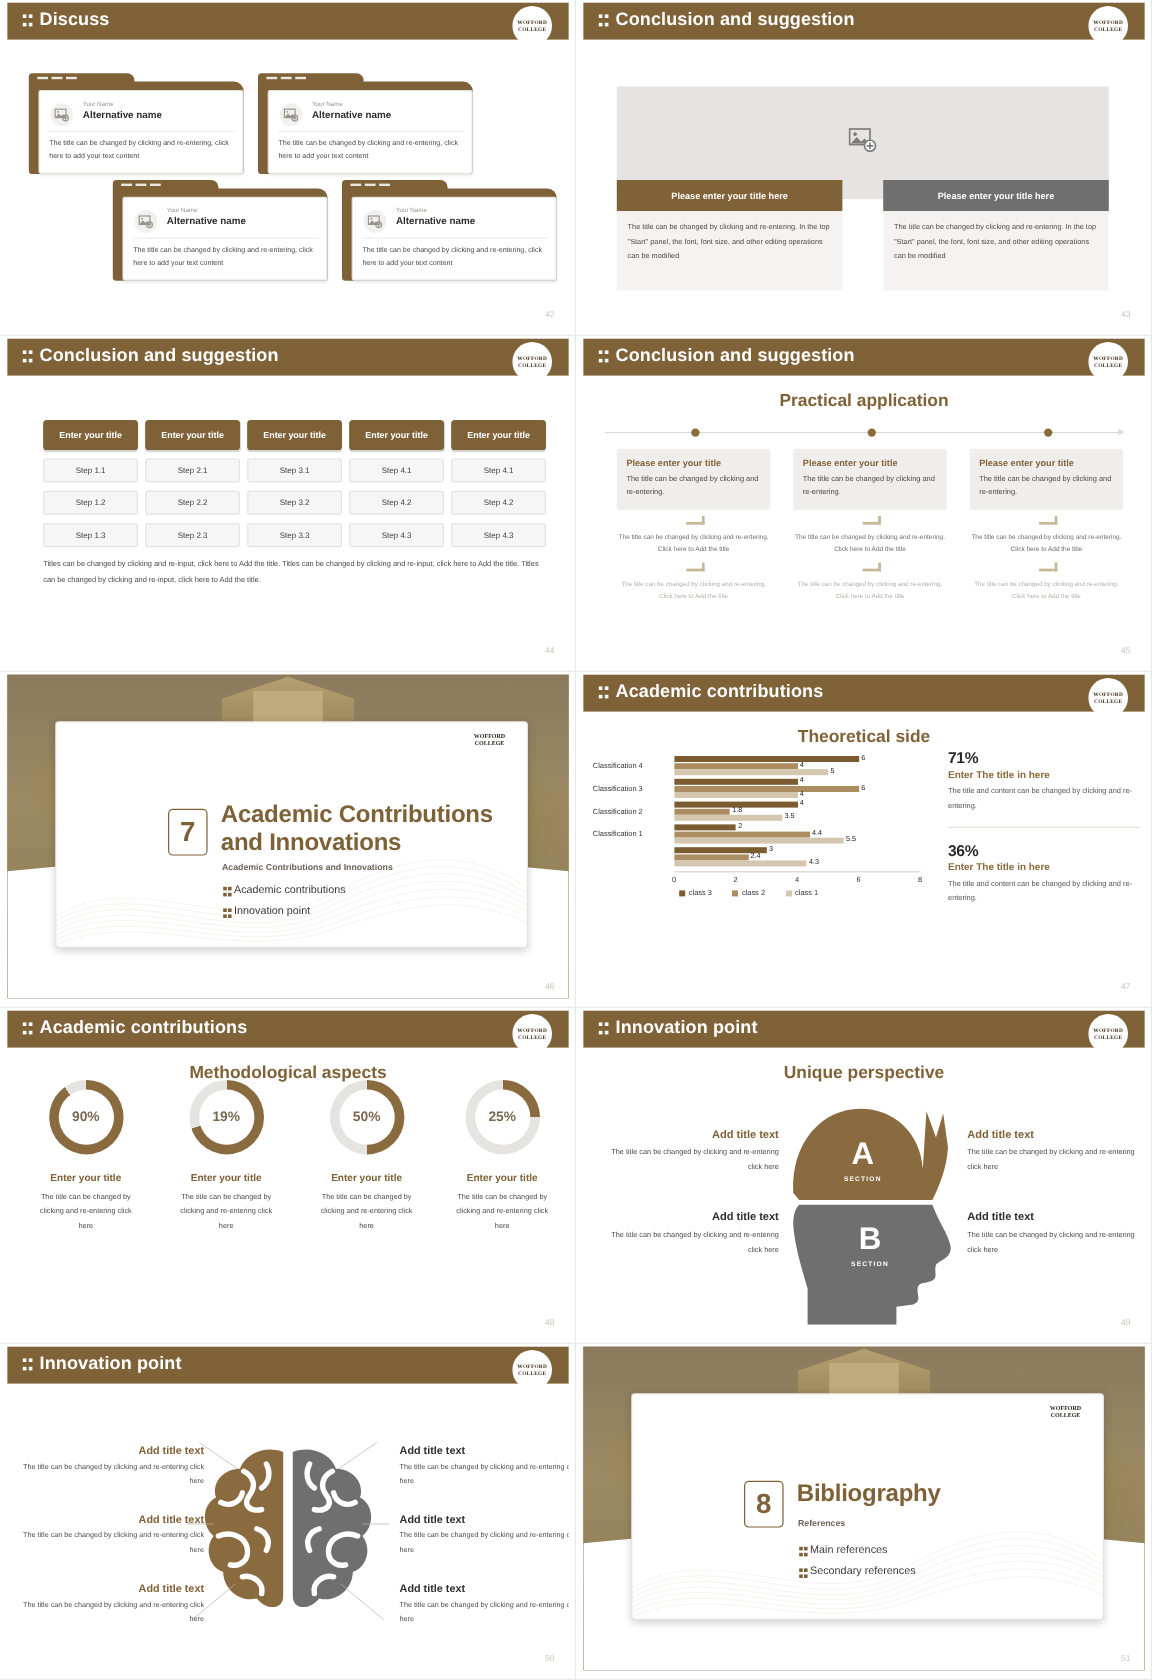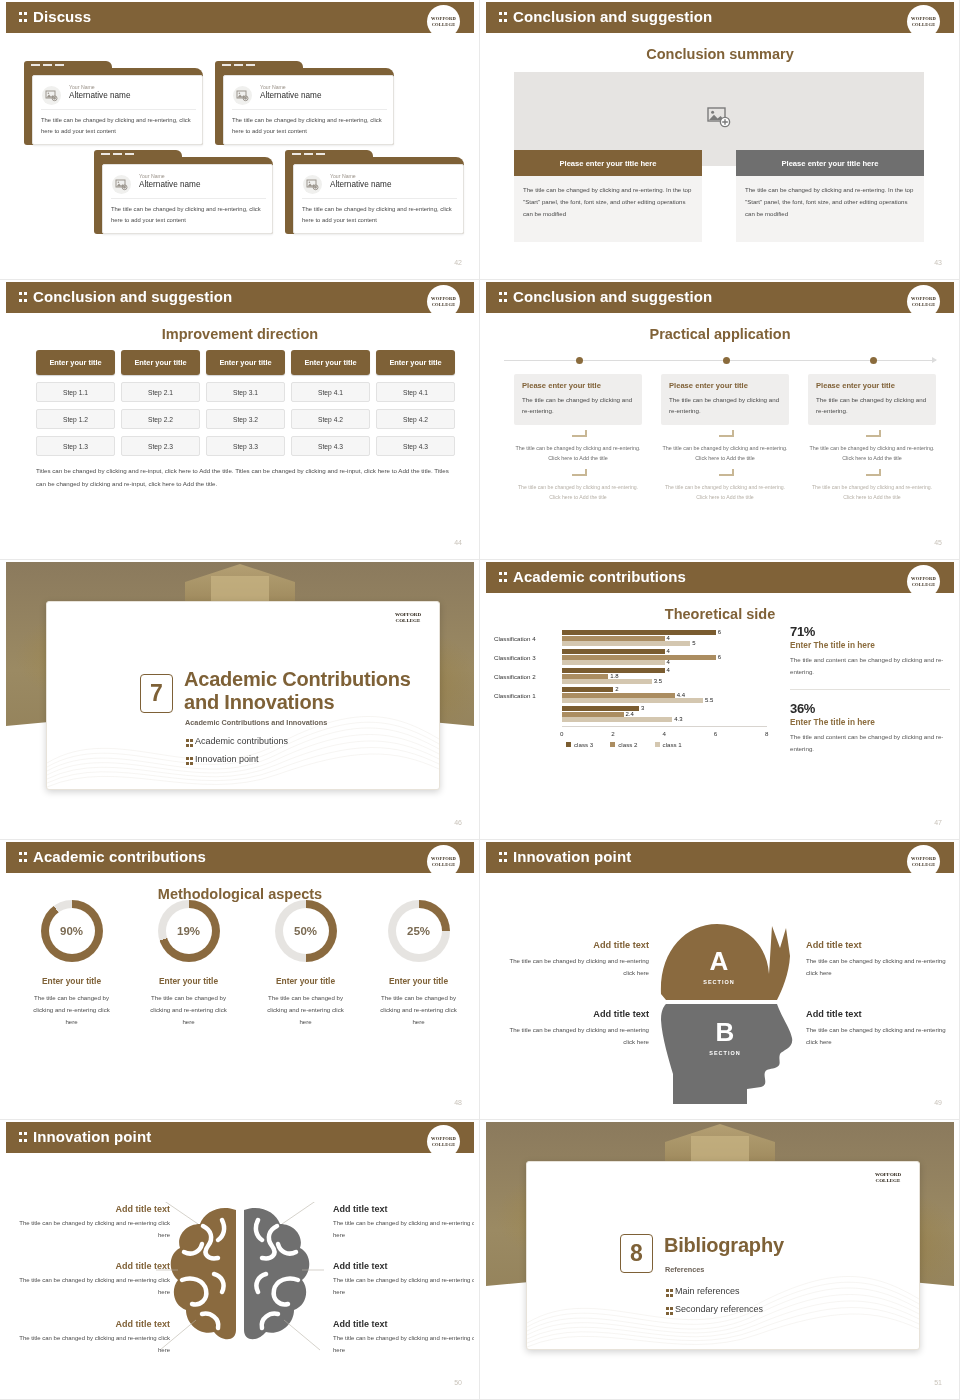--- a/index.html
+++ b/index.html
@@ -29,21 +29,21 @@
   
   .folder { position:absolute; width:179px; height:84px; }
   .folder .tabtop { position:absolute; left:0; top:0; width:88px; height:9px; background:#7e6137; border-radius:3px 6px 0 0; }
   .folder .tabtop b { position:absolute; top:3px; width:9px; height:2.4px; background:#fff; opacity:.85; display:block; }
   .folder .tabtop b:nth-of-type(1){left:7px;} .folder .tabtop b:nth-of-type(2){left:19px;} .folder .tabtop b:nth-of-type(3){left:31px;}
   .folder .back { position:absolute; left:0; top:7px; width:179px; height:77px; background:#7e6137; border-radius:2px 8px 3px 3px; }
   .folder .card { position:absolute; left:8px; top:14px; width:171px; height:70px; background:#fff; border:1px solid #e4e2de; border-radius:2px; box-shadow:0 1px 2px rgba(0,0,0,.08); }
   .folder .ic { position:absolute; left:9px; top:10px; width:19px; height:19px; border-radius:50%; background:#f0f0ee; }
   .folder .ic svg { position:absolute; left:3px; top:3px; }
   .folder .nm1 { position:absolute; left:36px; top:8px; font-size:5.2px; color:#9a9289; }
-  .folder .nm2 { position:absolute; left:36px; top:15px; font-size:8.2px; font-weight:normal; color:#2c2c2c; }
+  .folder .nm2 { position:absolute; left:36px; top:15px; font-size:8.2px; font-weight:bold; color:#2c2c2c; }
   .folder .rule { position:absolute; left:8px; top:33px; width:155px; height:1px; background:#ececec; }
   .folder .bdy { position:absolute; left:8px; top:39px; width:156px; font-size:5.9px; line-height:1.85; color:#4a4a4a; }
 
   
   .s43-img { position:absolute; left:28px; top:70px; width:410px; height:94px; background:#e6e4e2; }
   .s43-img .ph { position:absolute; left:50%; top:50%; transform:translate(-50%,-50%); }
   .s43-col { position:absolute; top:148px; width:188px; }
   .s43-col .cap { height:26px; display:flex; align-items:center; justify-content:center; font-size:7.6px; font-weight:bold; color:#fff; }
   .s43-col .cap.brown { background:#806238; }
   .s43-col .cap.gray { background:#6f6f6f; }
@@ -258,21 +258,20 @@
             <i></i>
             <i></i>
             <i></i>
           </span>
       <h1>Conclusion and suggestion</h1>
     </div>
     <div class="logo-circ">
       <span>WOFFORD</span>
       <span>COLLEGE</span>
     </div>
-    <div class="ctr-title">Conclusion summary</div>
 
     <div class="s43-img">
       <span class="ph">
         <svg width="24" height="24" viewBox="0 0 24 24">
               <rect x="1" y="3" width="17" height="13" fill="none" stroke="#7b7b7b" stroke-width="1.4"></rect>
               <circle cx="5.6" cy="7.3" r="1.5" fill="#7b7b7b"></circle>
               <path d="M2 15L7 9.7l3.6 3.9 3-2.6 3.4 4z" fill="#7b7b7b"></path>
               <circle cx="18" cy="17" r="4.6" fill="#fff" stroke="#7b7b7b" stroke-width="1.4"></circle>
               <path d="M18 14.2v5.6M15.2 17h5.6" stroke="#7b7b7b" stroke-width="1.4"></path>
             </svg>
@@ -300,21 +299,20 @@
             <i></i>
             <i></i>
             <i></i>
           </span>
       <h1>Conclusion and suggestion</h1>
     </div>
     <div class="logo-circ">
       <span>WOFFORD</span>
       <span>COLLEGE</span>
     </div>
-    <div class="ctr-title">Improvement direction</div>
 
     <div class="s44-col" style="left:30px;">
       <div class="head">Enter your title</div>
       <div class="step">Step 1.1</div>
       <div class="step">Step 1.2</div>
       <div class="step">Step 1.3</div>
     </div>
     <div class="s44-col" style="left:115px;">
       <div class="head">Enter your title</div>
       <div class="step">Step 2.1</div>
@@ -588,20 +586,21 @@
             <i></i>
             <i></i>
             <i></i>
           </span>
       <h1>Innovation point</h1>
     </div>
     <div class="logo-circ">
       <span>WOFFORD</span>
       <span>COLLEGE</span>
     </div>
+    <div class="ctr-title">Unique perspective</div>
 
     <svg class="head-wrap" viewBox="0 0 150 196">
       <path d="M12 86 C10 44, 36 16, 68 16 C96 16, 118 36, 120 66 L123 18 L131 40 L137 20 L141 48 C140 66, 133 82, 128 92 L17 92 Z" fill="#8a6a3f"></path>
       <path d="M17 96 L128 96 C133 110, 141 120, 143 130 C145 140, 134 142, 131 146 C129 152, 133 156, 128 159 C122 162, 118 160, 116 164 C114 170, 120 176, 112 179 L98 181 L98 196 L24 196 L24 166 C20 152, 13 130, 12 112 C12 104, 14 99, 17 96 Z" fill="#6f6f6f"></path>
       <text x="70" y="62" font-family="Liberation Sans, sans-serif" font-size="26" font-weight="bold" fill="#fff" text-anchor="middle">A</text>
       <text x="70" y="76" font-family="Liberation Sans, sans-serif" font-size="5.5" font-weight="bold" fill="#fff" text-anchor="middle" letter-spacing="1">SECTION</text>
       <text x="76" y="133" font-family="Liberation Sans, sans-serif" font-size="26" font-weight="bold" fill="#fff" text-anchor="middle">B</text>
       <text x="76" y="147" font-family="Liberation Sans, sans-serif" font-size="5.5" font-weight="bold" fill="#fff" text-anchor="middle" letter-spacing="1">SECTION</text>
     </svg>
 

